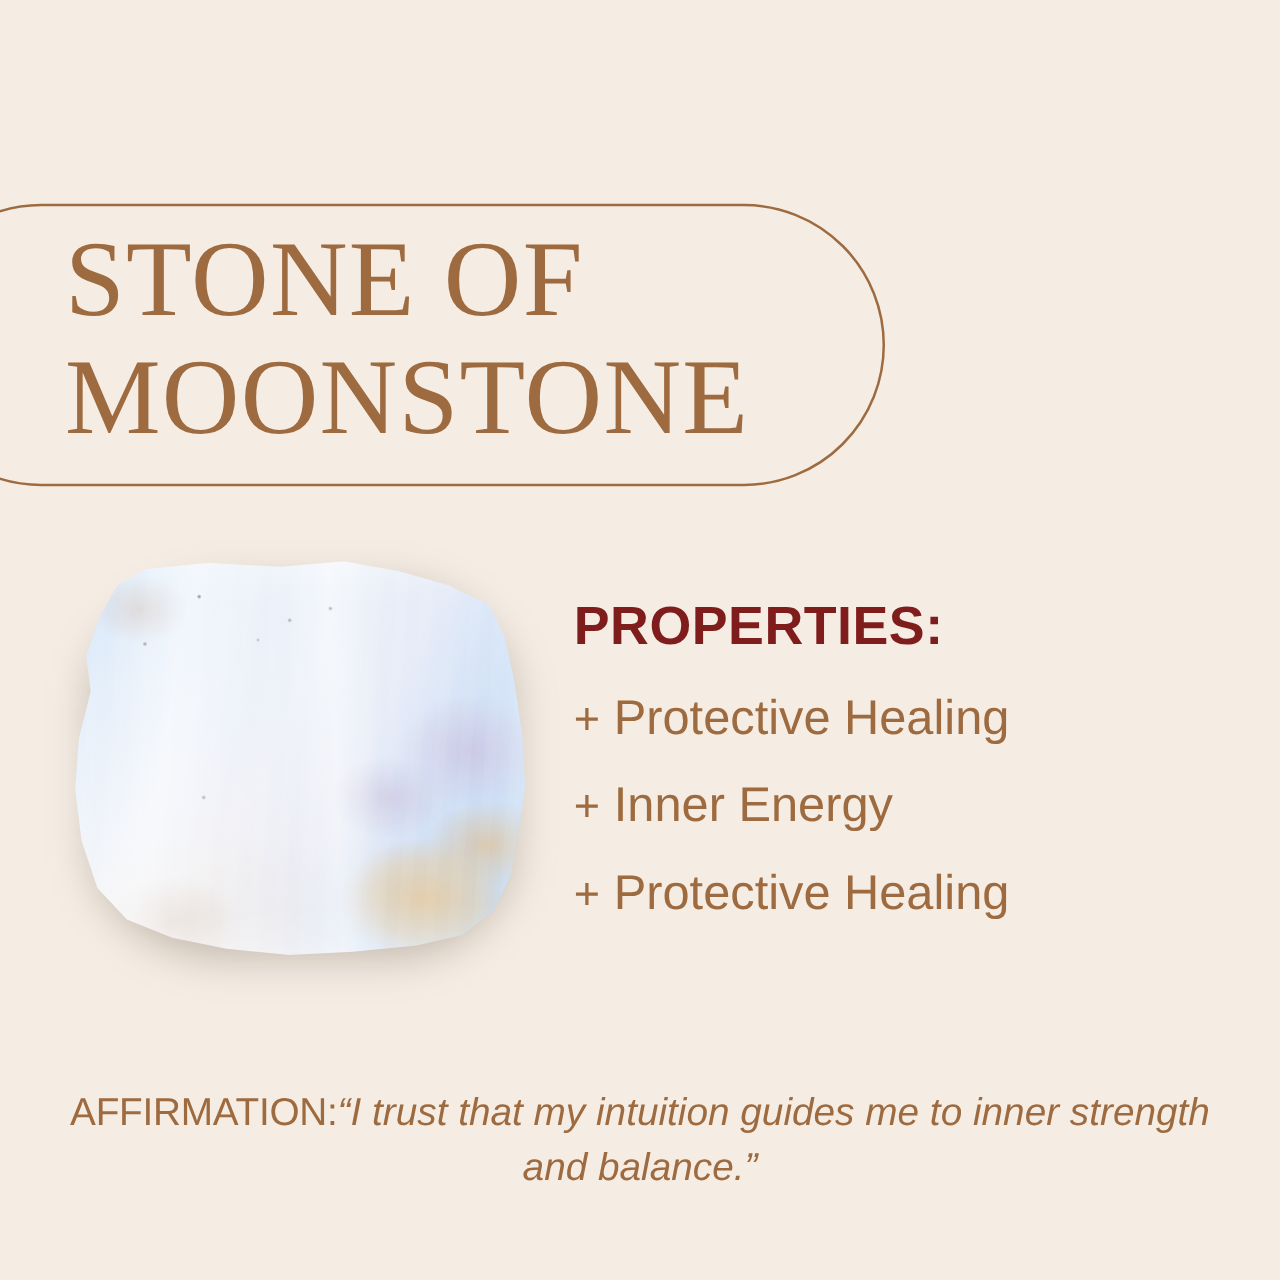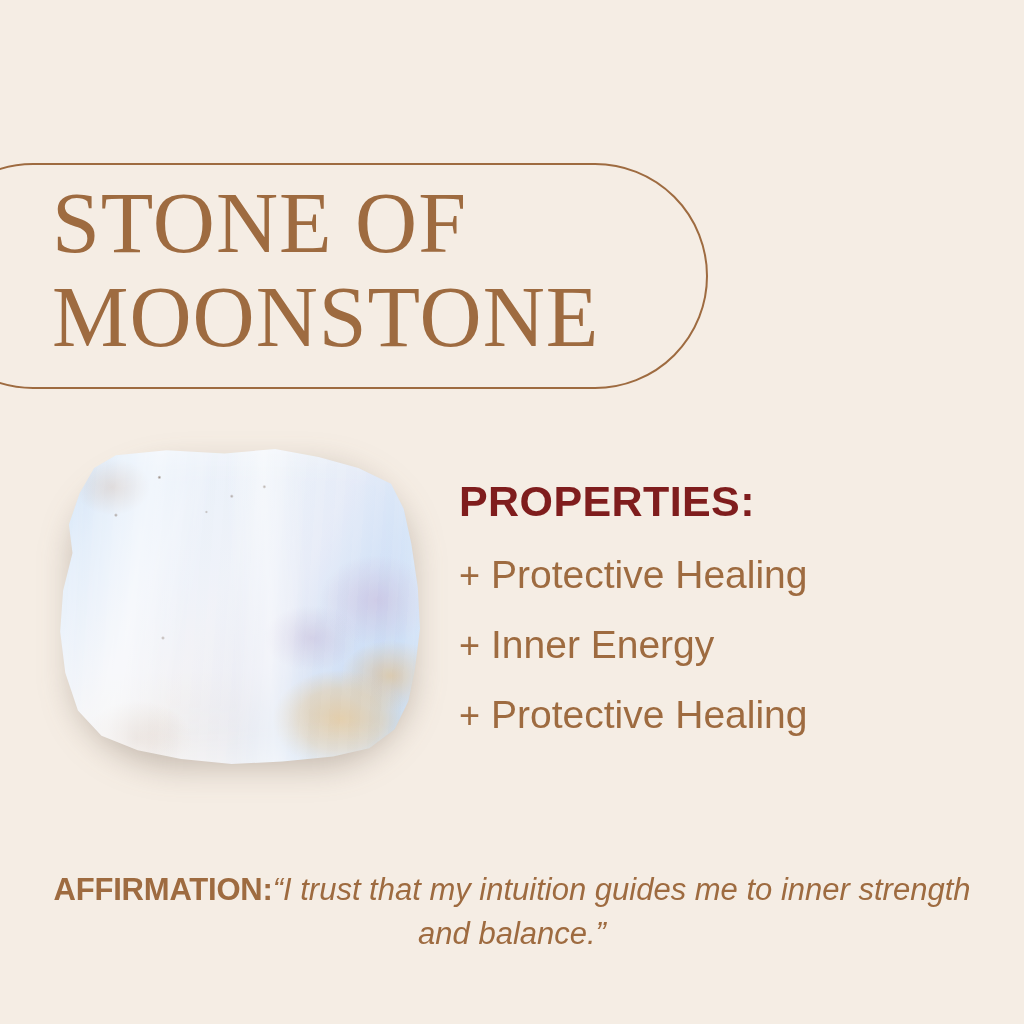--- a/index.html
+++ b/index.html
@@ -176,21 +176,21 @@
     left: 44px;
     top: 868px;
     width: 936px;
     text-align: center;
     font-family: "Liberation Sans", sans-serif;
     font-size: 31px;
     line-height: 44px;
     color: #9E6B40;
   }
   #affirmation-label {
-    font-weight: bold;
+    font-weight: normal;
     font-style: normal;
     letter-spacing: -0.2px;
   }
   #affirmation-quote {
     font-style: italic;
   }
 </style>
 </head>
 <body>
 

